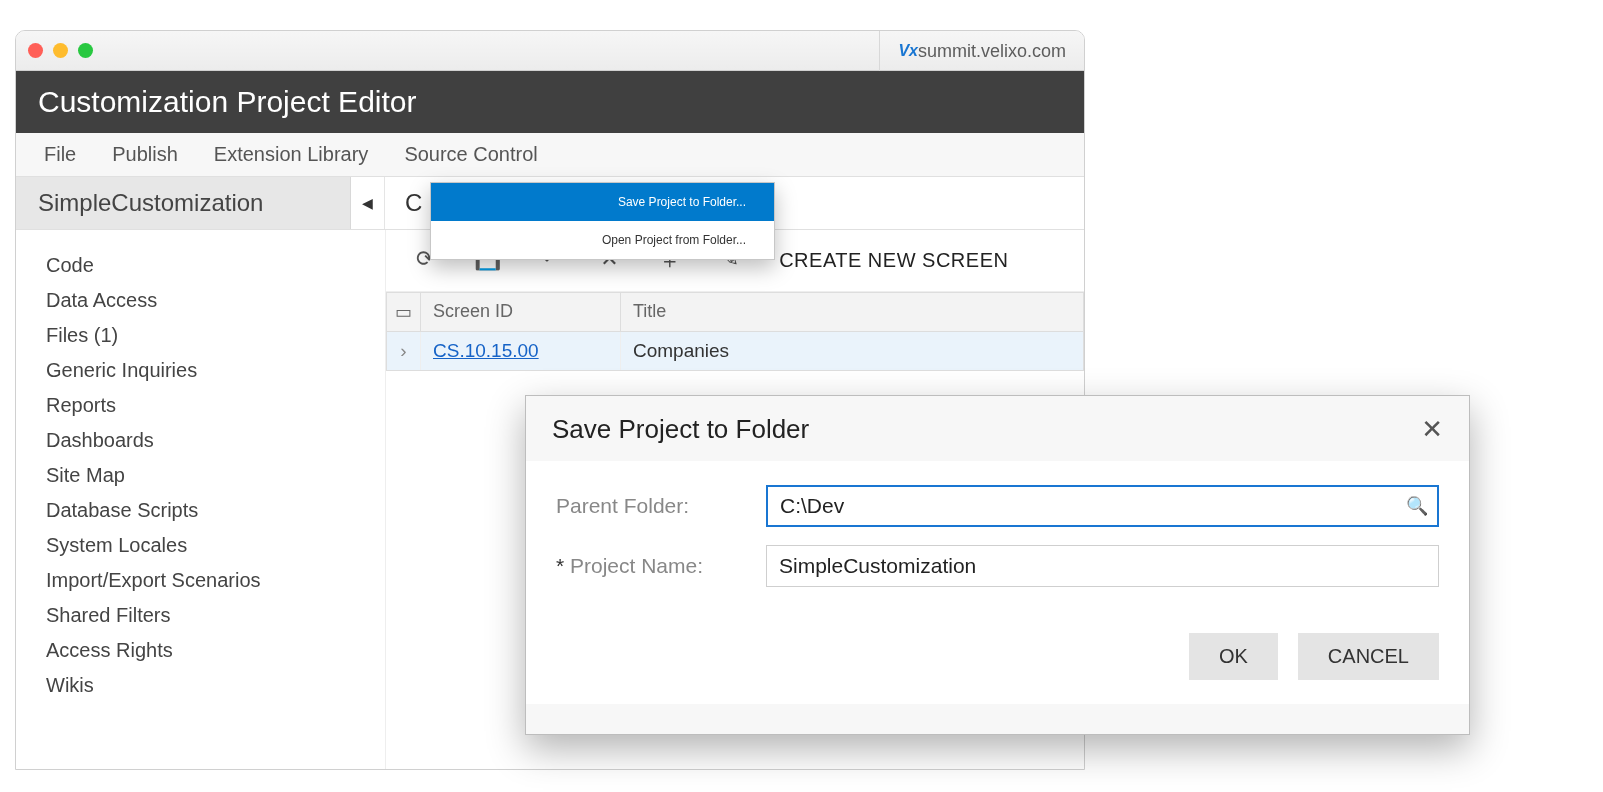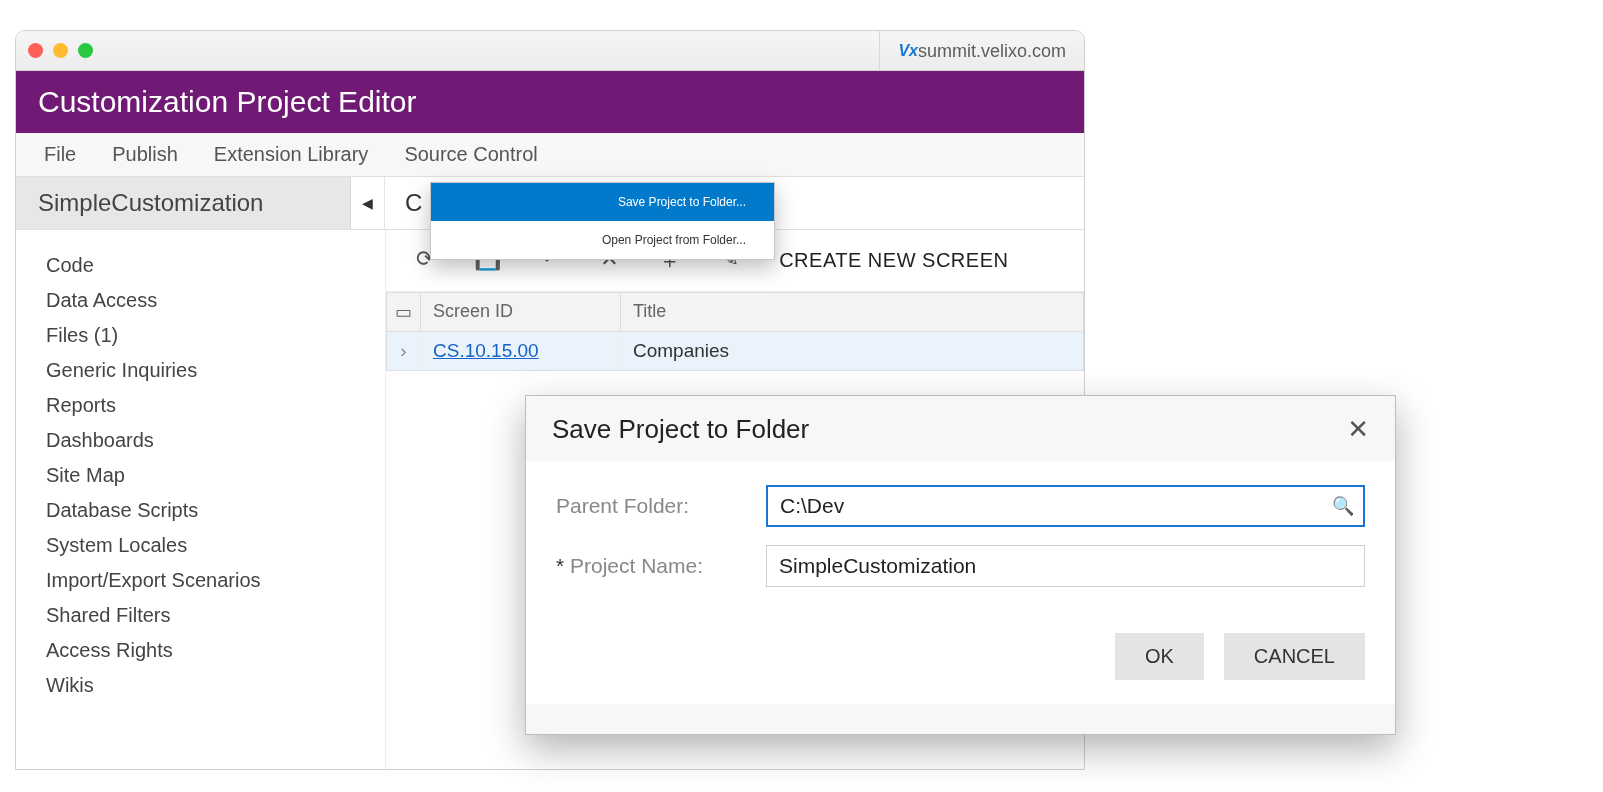--- a/index.html
+++ b/index.html
@@ -42,21 +42,21 @@
     height:40px;
     display:flex;
     align-items:center;
     padding:0 18px;
     border-left:1px solid #d8d8d8;
     font-size:18px;
     color:#5d5d5d;
   }
   .brand-vx{color:#1976d2;font-weight:bold;font-style:italic;font-size:16px;}
   .blue-bar{
-    background:#701a75;
+    background:#404040;
     color:#fff;
     font-size:30px;
     padding:14px 22px;
   }
   .menubar{
     background:#f7f7f7;
     border-bottom:1px solid #e0e0e0;
     display:flex;
     gap:36px;
     padding:10px 28px;
@@ -159,21 +159,21 @@
     padding:12px 28px;
     font-size:12px;color:#333;
     text-align:right;
   }
   .dd-item.hl{background:#017acc;color:#fff;}
 
   
   .modal{
     position:absolute;
     left:525px;top:395px;
-    width:871px;height:340px;
+    width:945px;height:340px;
     background:#f7f7f7;
     border:1px solid #bdbdbd;
     box-shadow:0 14px 36px rgba(0,0,0,0.3);
     z-index:10;
   }
   .modal-head{
     display:flex;align-items:center;justify-content:space-between;
     padding:18px 26px 16px 26px;
     font-size:26px;color:#222;
     background:#f7f7f7;

